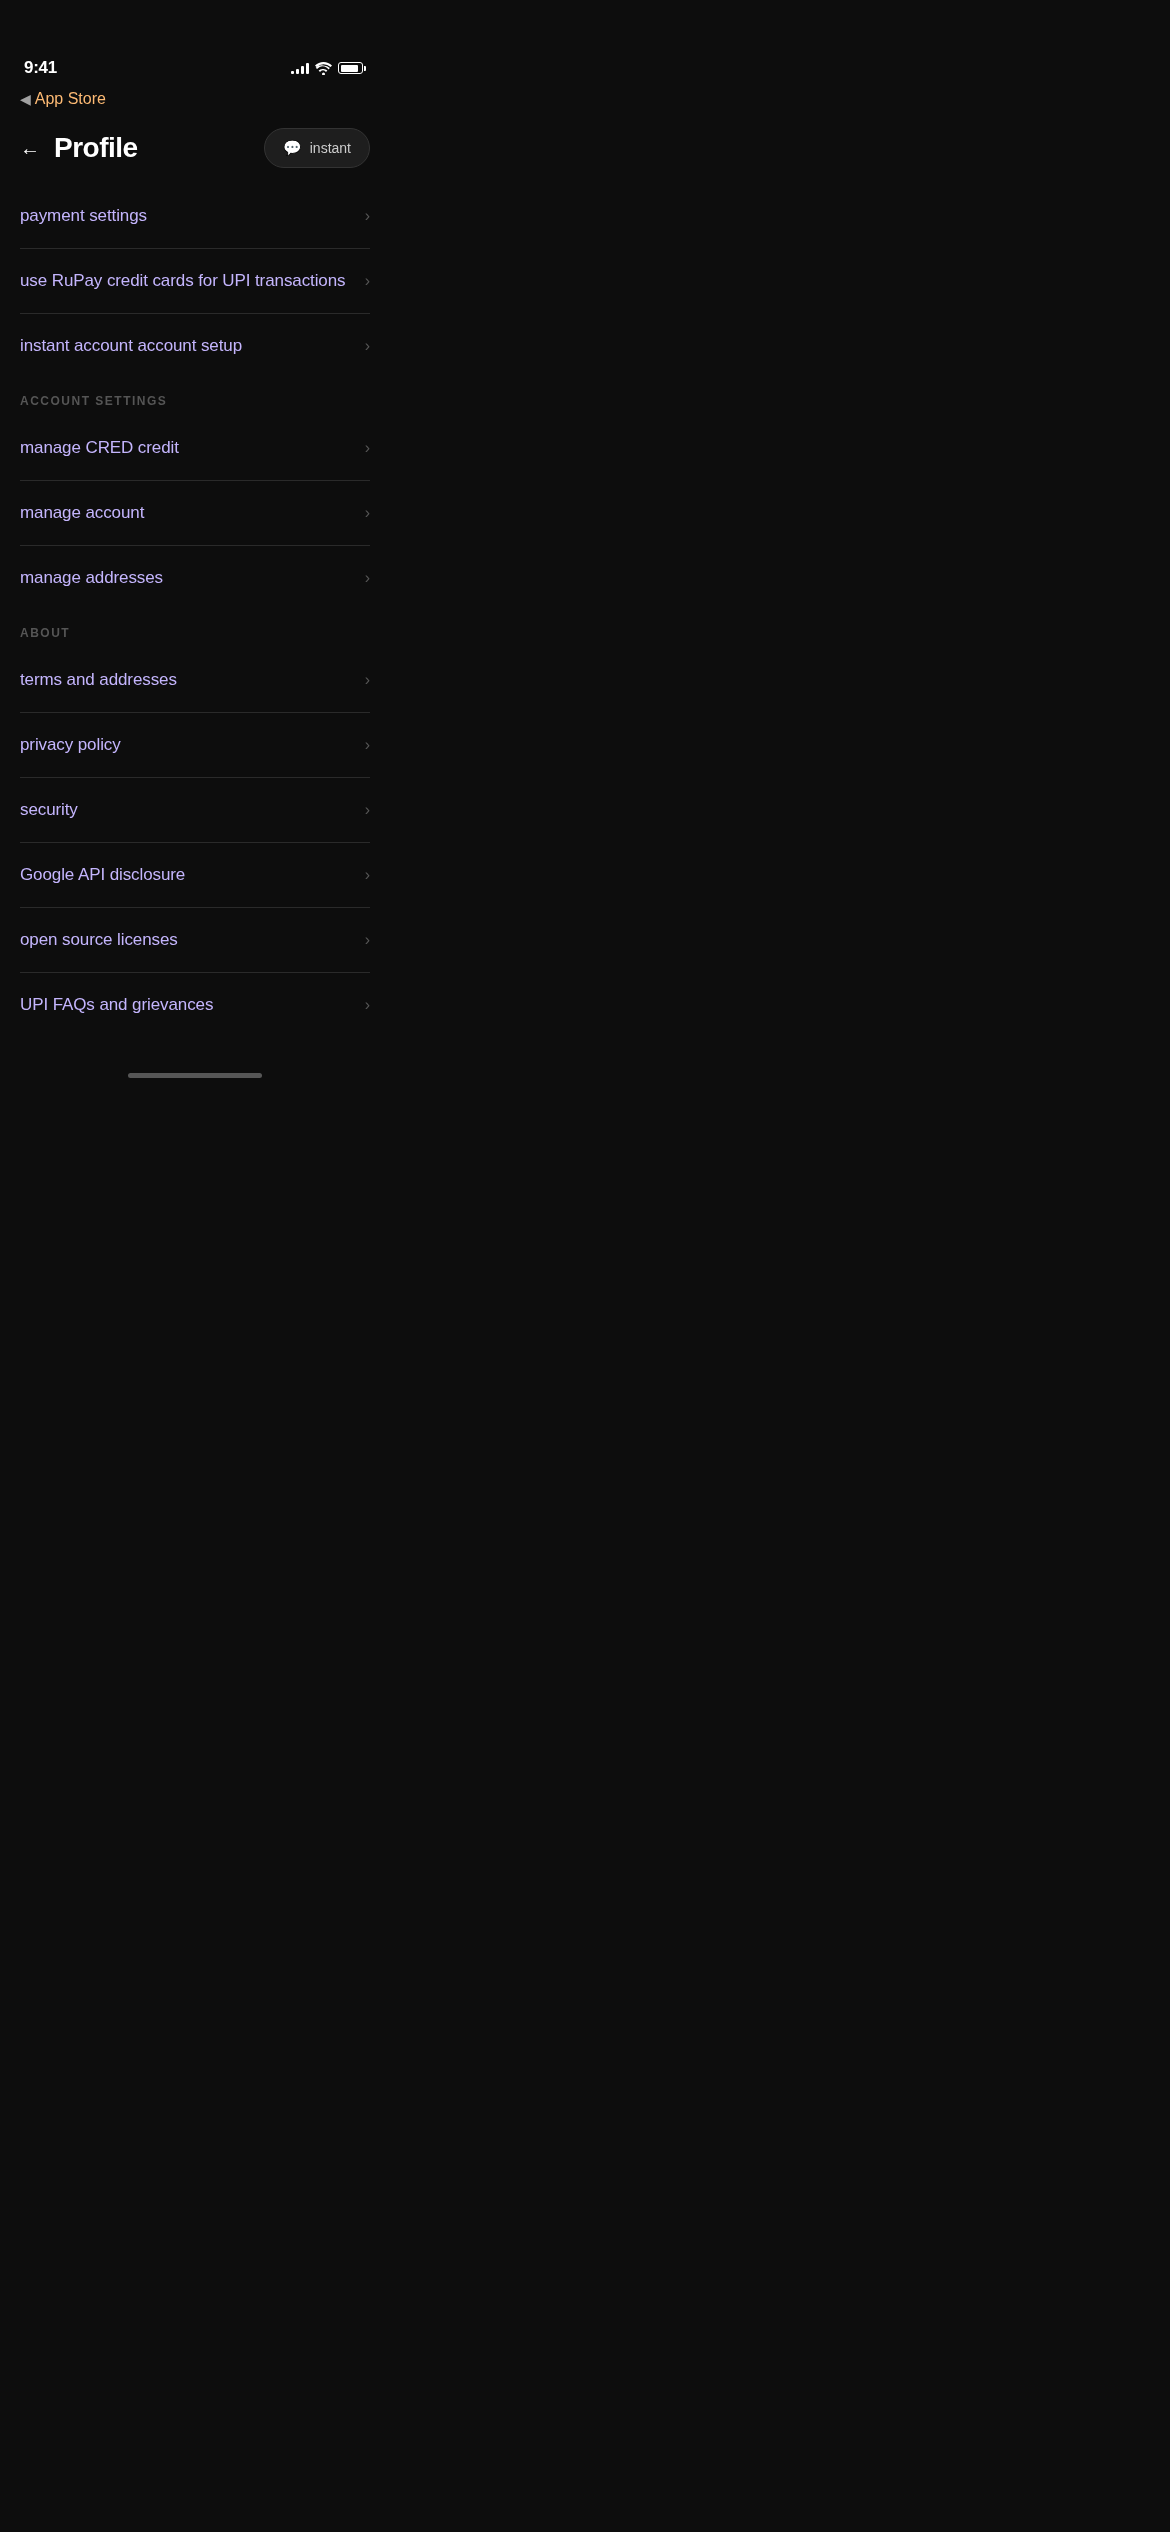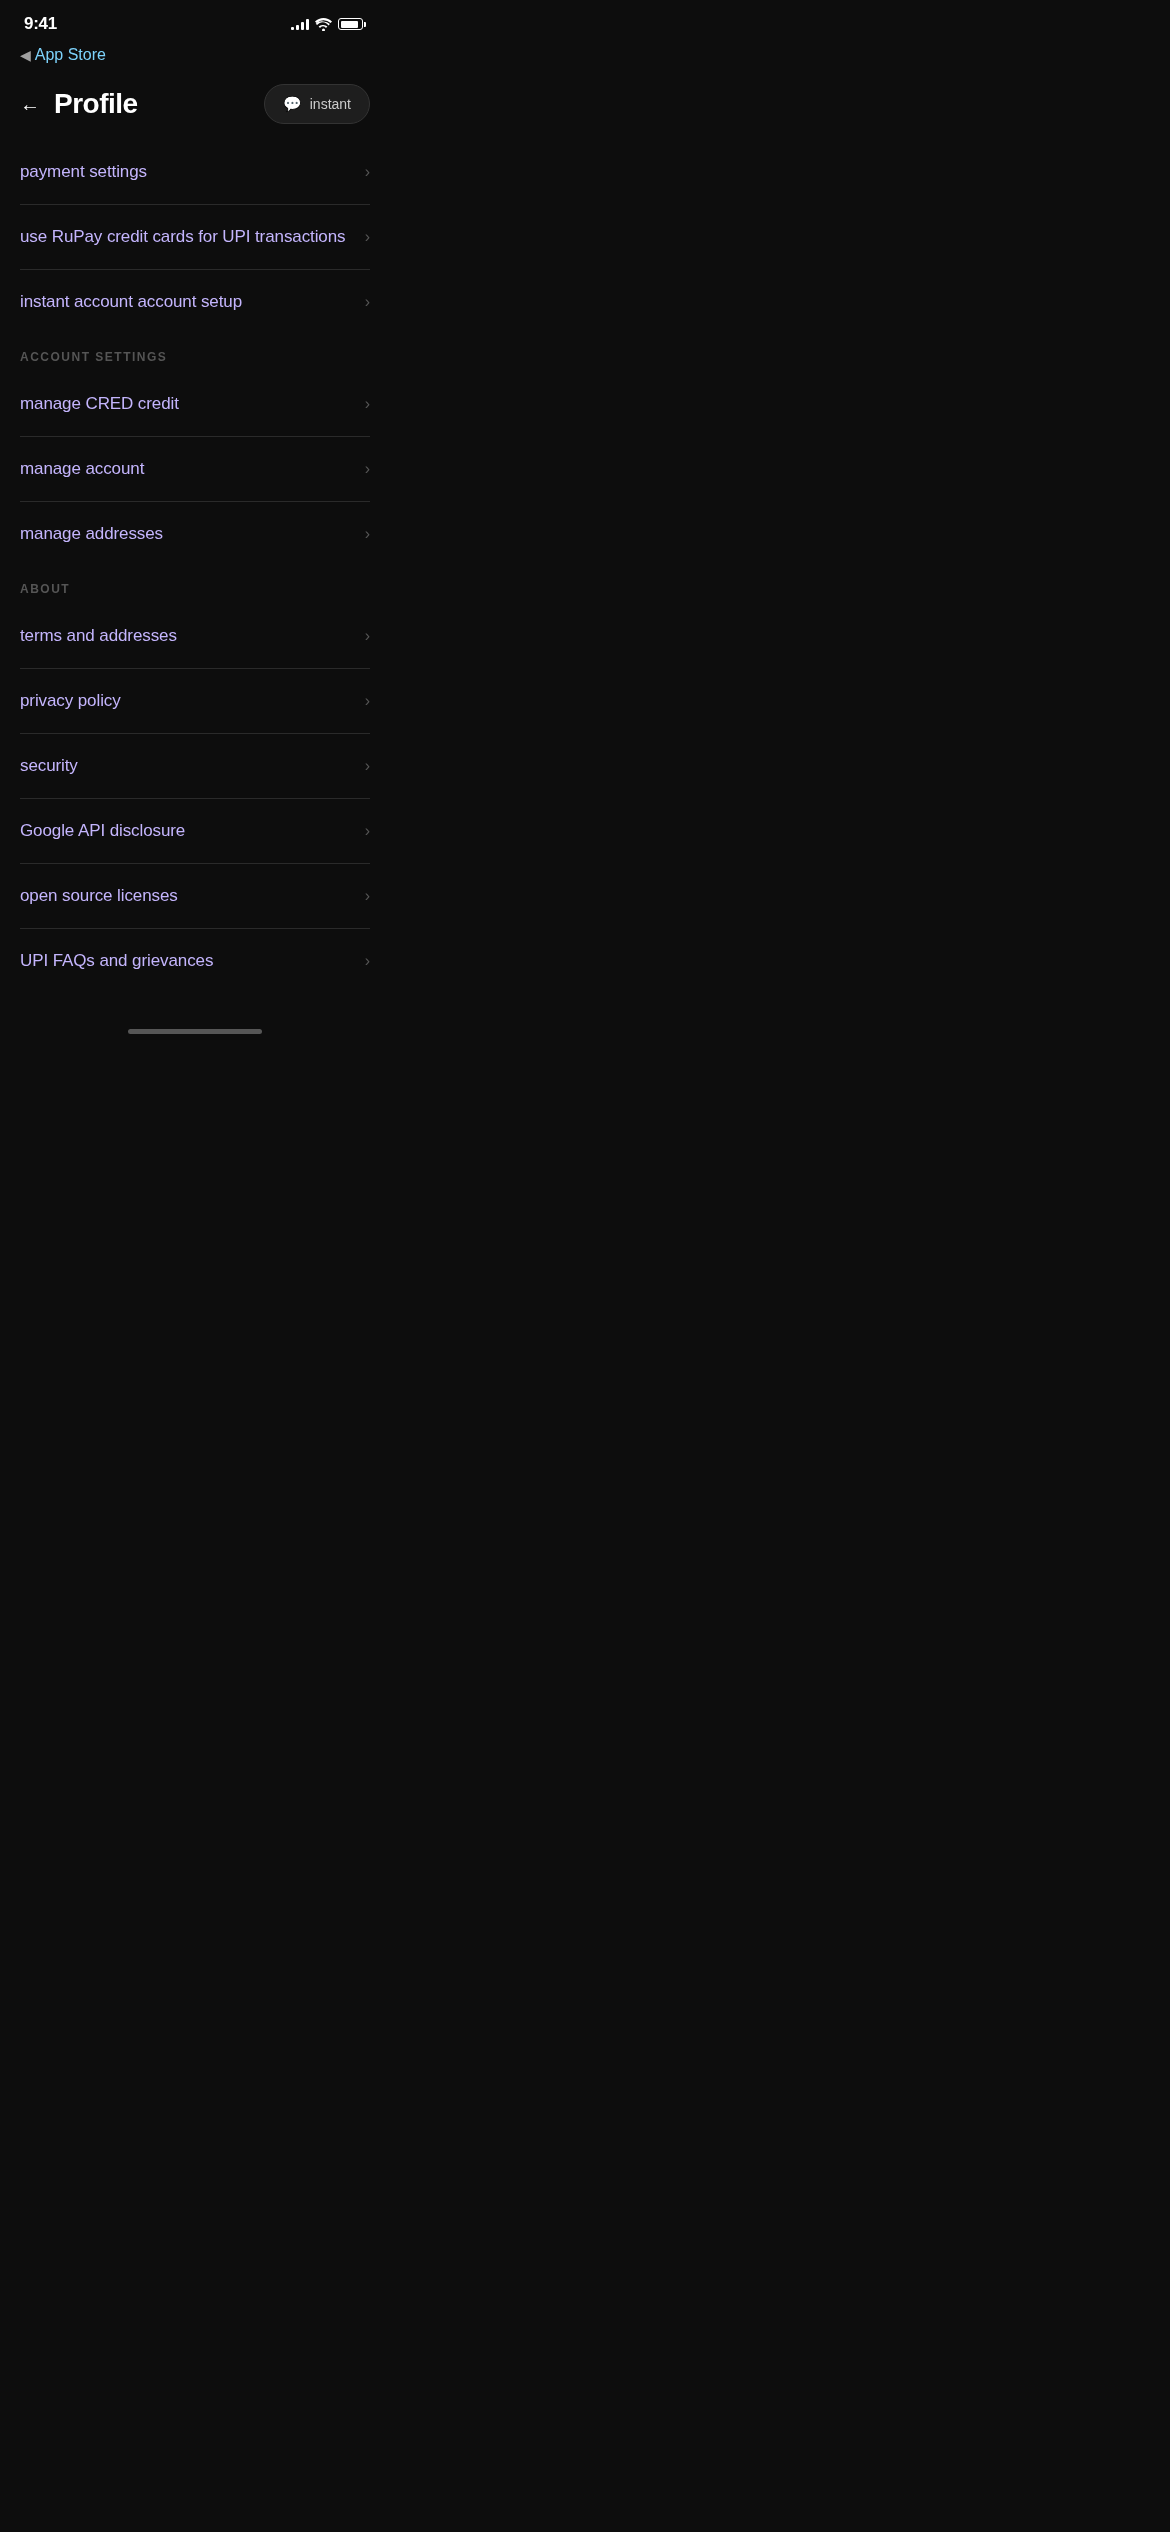--- a/index.html
+++ b/index.html
@@ -14,20 +14,21 @@
       overflow-x: hidden;
     }
 
     
     .status-bar {
       display: flex;
       justify-content: space-between;
       align-items: center;
       padding: 14px 24px 8px 24px;
       background: #0d0d0d;
+      margin-top: 44px;
     }
     .status-time {
       font-size: 17px;
       font-weight: 600;
       color: #ffffff;
       letter-spacing: -0.3px;
     }
     .status-icons {
       display: flex;
       align-items: center;
@@ -77,21 +78,21 @@
       display: flex;
       align-items: center;
       padding: 4px 24px 8px 20px;
       gap: 4px;
     }
     .back-arrow-appstore {
       color: #a0a0a0;
       font-size: 14px;
     }
     .back-label-appstore {
-      color: #7dd3fc;
+      color: #fdba74;
       font-size: 16px;
     }
 
     
     .header {
       display: flex;
       align-items: center;
       justify-content: space-between;
       padding: 12px 20px 16px 20px;
     }

